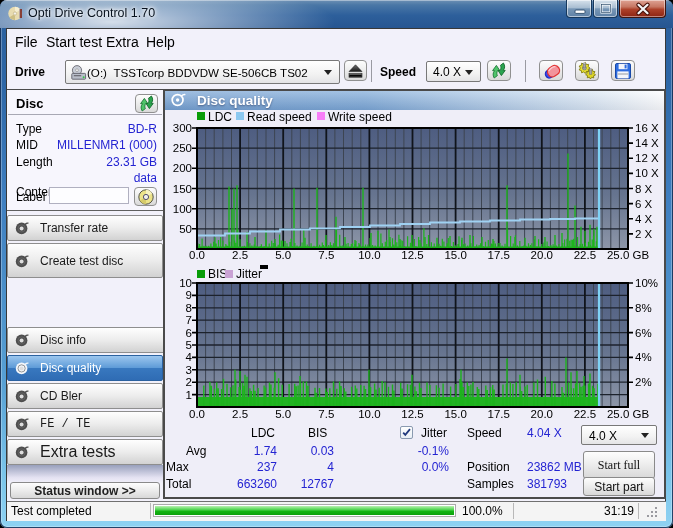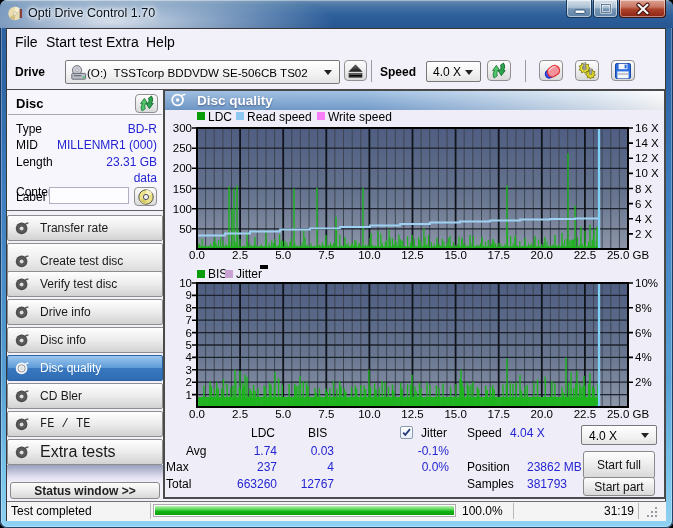--- a/index.html
+++ b/index.html
@@ -163,38 +163,20 @@
 <span style="margin-left:11px;font-size:12px;">Transfer rate</span>
     </div>
 <div class="abs" style="left:7px;top:243px;width:156px;height:35px;background:linear-gradient(180deg,#fefefe 0%,#ececec 50%,#d2d2d2 100%);border:1px solid #8e8e8e;color:#1a1a1a;border-radius:2px;box-sizing:border-box;display:flex;align-items:center;">
 <span style="margin-left:7px;width:14px;height:14px;display:inline-block;"><svg width="14" height="14" viewBox="0 0 14 14">
           <circle cx="6.6" cy="7.4" r="5.8" fill="#4e4e4e"></circle>
           <circle cx="6.6" cy="7.4" r="2" fill="#dedede"></circle>
           <circle cx="6.6" cy="7.4" r="3.6" fill="none" stroke="#6a6a6a" stroke-width="0.7"></circle>
           <path d="M10 3.4 q1.6-1.6 3.4-1.2" stroke="#4e4e4e" stroke-width="1.4" fill="none"></path>
         </svg></span>
 <span style="margin-left:11px;font-size:12px;">Create test disc</span>
-    </div>
-<div class="abs" style="left:7px;top:271px;width:156px;height:26px;background:linear-gradient(180deg,#fefefe 0%,#ececec 50%,#d2d2d2 100%);border:1px solid #8e8e8e;color:#1a1a1a;border-radius:2px;box-sizing:border-box;display:flex;align-items:center;">
-<span style="margin-left:7px;width:14px;height:14px;display:inline-block;"><svg width="14" height="14" viewBox="0 0 14 14">
-          <circle cx="6.6" cy="7.4" r="5.8" fill="#4e4e4e"></circle>
-          <circle cx="6.6" cy="7.4" r="2" fill="#dedede"></circle>
-          <circle cx="6.6" cy="7.4" r="3.6" fill="none" stroke="#6a6a6a" stroke-width="0.7"></circle>
-          <path d="M10 3.4 q1.6-1.6 3.4-1.2" stroke="#4e4e4e" stroke-width="1.4" fill="none"></path>
-        </svg></span>
-<span style="margin-left:11px;font-size:12px;">Verify test disc</span>
-    </div>
-<div class="abs" style="left:7px;top:299px;width:156px;height:26px;background:linear-gradient(180deg,#fefefe 0%,#ececec 50%,#d2d2d2 100%);border:1px solid #8e8e8e;color:#1a1a1a;border-radius:2px;box-sizing:border-box;display:flex;align-items:center;">
-<span style="margin-left:7px;width:14px;height:14px;display:inline-block;"><svg width="14" height="14" viewBox="0 0 14 14">
-          <circle cx="6.6" cy="7.4" r="5.8" fill="#4e4e4e"></circle>
-          <circle cx="6.6" cy="7.4" r="2" fill="#dedede"></circle>
-          <circle cx="6.6" cy="7.4" r="3.6" fill="none" stroke="#6a6a6a" stroke-width="0.7"></circle>
-          <path d="M10 3.4 q1.6-1.6 3.4-1.2" stroke="#4e4e4e" stroke-width="1.4" fill="none"></path>
-        </svg></span>
-<span style="margin-left:11px;font-size:12px;">Drive info</span>
     </div>
 <div class="abs" style="left:7px;top:327px;width:189px;height:26px;background:linear-gradient(180deg,#fefefe 0%,#ececec 50%,#d2d2d2 100%);border:1px solid #8e8e8e;color:#1a1a1a;border-radius:2px;box-sizing:border-box;display:flex;align-items:center;">
 <span style="margin-left:7px;width:14px;height:14px;display:inline-block;"><svg width="14" height="14" viewBox="0 0 14 14">
           <circle cx="6.6" cy="7.4" r="5.8" fill="#4e4e4e"></circle>
           <circle cx="6.6" cy="7.4" r="2" fill="#dedede"></circle>
           <circle cx="6.6" cy="7.4" r="3.6" fill="none" stroke="#6a6a6a" stroke-width="0.7"></circle>
           <path d="M10 3.4 q1.6-1.6 3.4-1.2" stroke="#4e4e4e" stroke-width="1.4" fill="none"></path>
         </svg></span>
 <span style="margin-left:11px;font-size:12px;">Disc info</span>
     </div>
@@ -460,30 +442,30 @@
  <span class="abs t12 blue" style="right:339px;top:477px;">12767</span>
  <div class="abs" style="left:400px;top:426px;width:13px;height:13px;background:linear-gradient(180deg,#fefefe,#e9eff5);border:1px solid #8a9ab0;border-radius:2px;">
       <svg width="13" height="13" viewBox="0 0 13 13" style="position:absolute;left:-1px;top:-1px;">
         <path d="M3.2 6.6 L5.3 8.8 L10 3.2" fill="none" stroke="#223a7d" stroke-width="1.8"></path>
       </svg>
     </div>
  <span class="abs t12" style="left:421px;top:426px;">Jitter</span>
  <span class="abs t12 blue" style="right:224px;top:444px;">-0.1%</span>
  <span class="abs t12 blue" style="right:224px;top:460px;">0.0%</span>
  <span class="abs t12" style="left:467px;top:426px;">Speed</span>
- <span class="abs t12 blue" style="left:510px;top:426px;">4.04 X</span>
+ <span class="abs t12 blue" style="left:527px;top:426px;">4.04 X</span>
  <span class="abs t12" style="left:467px;top:460px;">Position</span>
  <span class="abs t12 blue" style="left:527px;top:460px;">23862 MB</span>
  <span class="abs t12" style="left:467px;top:477px;">Samples</span>
  <span class="abs t12 blue" style="left:527px;top:477px;">381793</span>
  <div class="combo" style="left:581px;top:425px;width:76px;height:20px;">
    <span class="abs t12" style="left:7px;top:3px;">4.0 X</span>
    <span class="abs" style="right:7px;top:50%;margin-top:-2px;width:0;height:0;border-left:4px solid transparent;border-right:4px solid transparent;border-top:5px solid #222;"></span>
  </div>
- <div class="btn" style="left:583px;top:451px;width:72px;height:28px;">Start full</div>
+ <div class="btn" style="left:583px;top:451px;width:72px;height:28px;font-family:Liberation Serif, serif;">Start full</div>
  <div class="btn" style="left:583px;top:477px;width:72px;height:19px;">Start part</div>
 
  <div class="abs" style="left:7px;top:501px;width:659px;height:20px;background:#f4f4f4;border-top:1px solid #707070;"></div>
  <span class="abs t12" style="left:11px;top:504px;">Test completed</span>
  <div class="abs" style="left:150px;top:503px;width:1px;height:16px;background:#b8b8b8;"></div>
  <div class="abs" style="left:153px;top:504px;width:303px;height:13px;border:1px solid #aaa;background:#fff;">
    <div style="position:absolute;left:1px;top:1px;right:1px;bottom:1px;background:linear-gradient(180deg,#b8f2b0 0%,#52d452 40%,#12b412 60%,#0ca00c 100%);"></div>
  </div>
  <span class="abs t12" style="left:462px;top:504px;">100.0%</span>
  <div class="abs" style="left:513px;top:503px;width:1px;height:16px;background:#b8b8b8;"></div>

